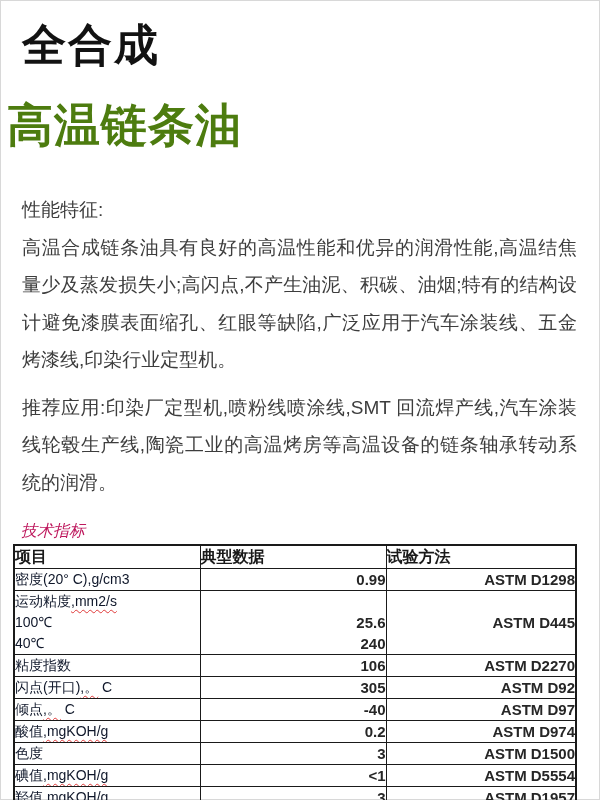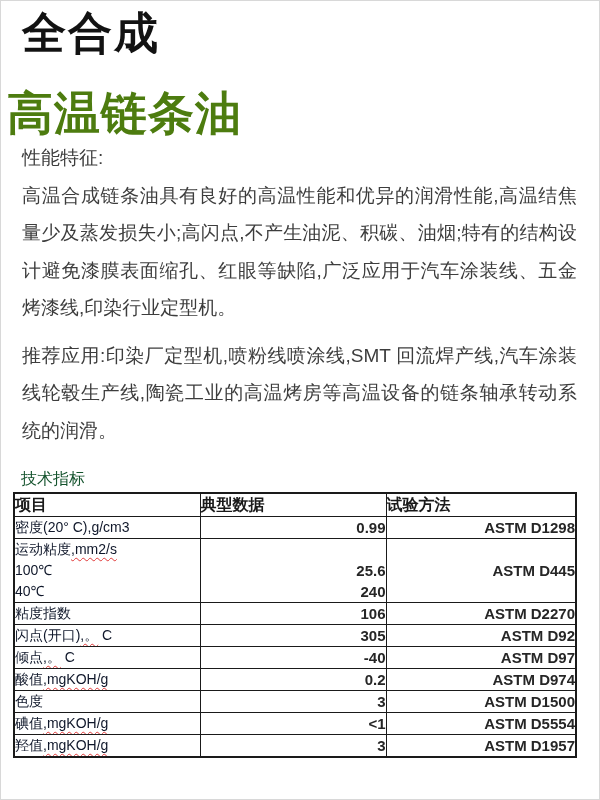--- a/index.html
+++ b/index.html
@@ -9,43 +9,44 @@
     font-family: "Liberation Sans", sans-serif;
     overflow: hidden;
   }
   .page {
     box-sizing: border-box;
     width: 600px; height: 800px;
     border: 1px solid #d8d8d8;
     background: #ffffff;
   }
   .title-black {
-    margin: 0; padding: 8px 0 0 21px;
+    margin: 0; padding: 20px 0 0 21px;
     font-size: 44px; line-height: 48px;
     font-weight: 700; color: #121212;
     letter-spacing: 2px;
   }
   .title-red {
     margin: 0; padding: 30px 0 0 6px;
     font-size: 46px; line-height: 52px;
     font-weight: 700; color: #4d7c0f;
     letter-spacing: 1px;
   }
-  .features-block { }
+  .features-block { margin-top: 40px; }
   .body-line, .body-para {
     margin: 0 22px 0 21px;
     font-size: 19px; line-height: 37.5px;
     color: #3d3d3d;
     text-align: justify;
   }
   .para-gap { margin-top: 10px; }
   .specs-heading {
     margin: 20px 0 4px 20px;
     font-size: 16px; line-height: 19px;
-    color: #14532d;
+    color: #be185d;
+    font-style: italic;
   }
   table.specs {
     border-collapse: collapse;
     margin-left: 12px;
     width: 562px;
     table-layout: fixed;
     border: 2px solid #1a1a1a;
   }
   table.specs th, table.specs td {
     border: 1px solid #1a1a1a;

